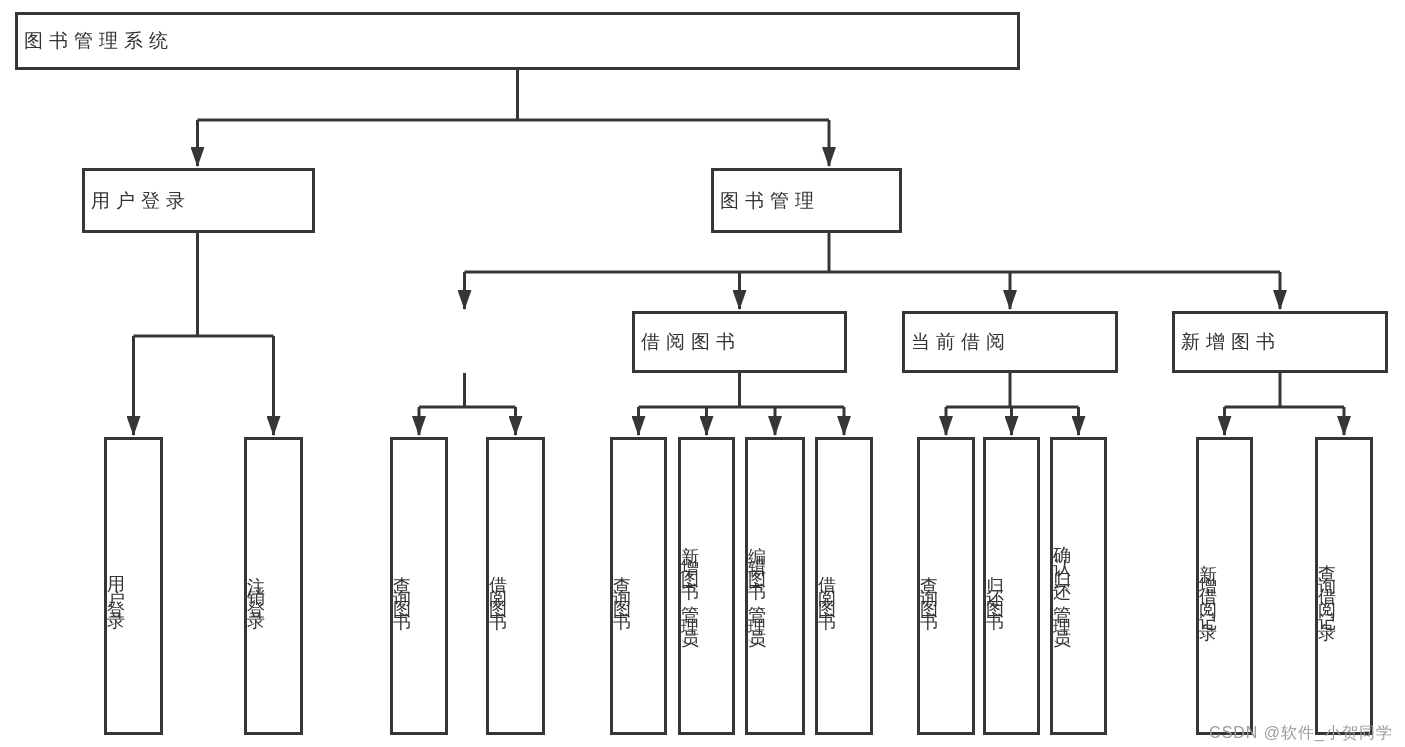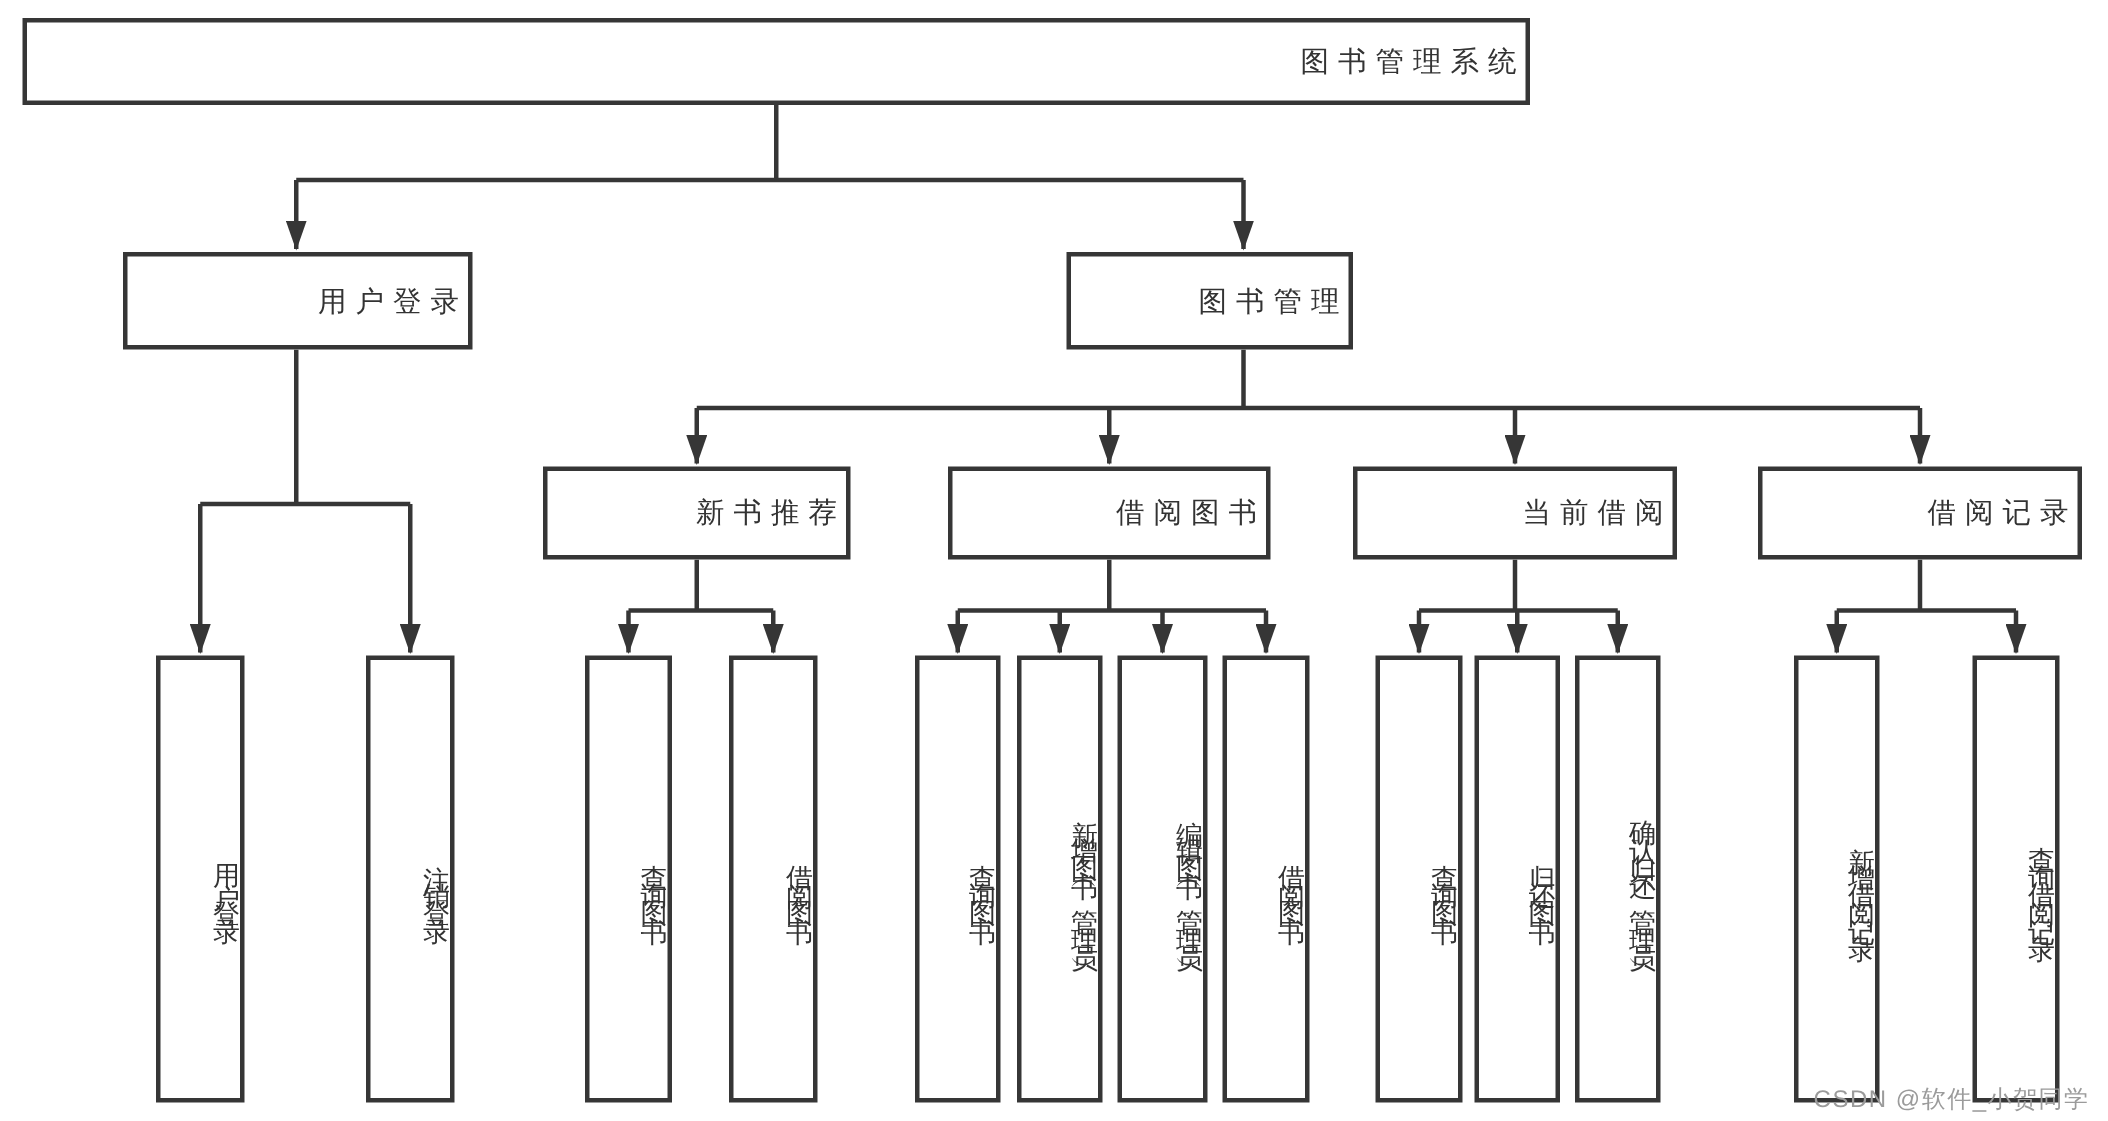--- a/index.html
+++ b/index.html
@@ -30,21 +30,21 @@
     stroke-width: 3;
     fill: none;
   }
   svg.connectors marker path { fill: var(--line); stroke: none; }
   .node {
     position: absolute;
     border: 3px solid var(--line);
     background: var(--background);
     display: flex;
     align-items: center;
-    justify-content: flex-end;
+    justify-content: flex-start;
     color: var(--text);
   }
   .node .hlabel {
     font-size: 19px;
     letter-spacing: 6px;
     text-indent: 6px; 
     white-space: nowrap;
     color: var(--text);
   }
   .node.leaf .vlabel {
@@ -122,31 +122,28 @@
     <span class="hlabel">图书管理系统</span>
   </div>
 
   <div class="node" style="left:82px;top:168px;width:233px;height:65px">
     <span class="hlabel">用户登录</span>
   </div>
   <div class="node" style="left:711px;top:168px;width:191px;height:65px">
     <span class="hlabel">图书管理</span>
   </div>
 
-  <div class="node" style="left:362px;top:311px;width:205px;height:62px">
-    <span class="hlabel">新书推荐</span>
-  </div>
   <div class="node" style="left:632px;top:311px;width:215px;height:62px">
     <span class="hlabel">借阅图书</span>
   </div>
   <div class="node" style="left:902px;top:311px;width:216px;height:62px">
     <span class="hlabel">当前借阅</span>
   </div>
   <div class="node" style="left:1172px;top:311px;width:216px;height:62px">
-    <span class="hlabel">借阅记录</span>
+    <span class="hlabel">新增图书</span>
   </div>
 
   <div class="node leaf" style="left:104px;top:437px;width:59px;height:298px">
     <span class="vlabel">用户登录</span>
   </div>
   <div class="node leaf" style="left:244px;top:437px;width:59px;height:298px">
     <span class="vlabel">注销登录</span>
   </div>
 
   <div class="node leaf" style="left:390px;top:437px;width:58px;height:298px">

